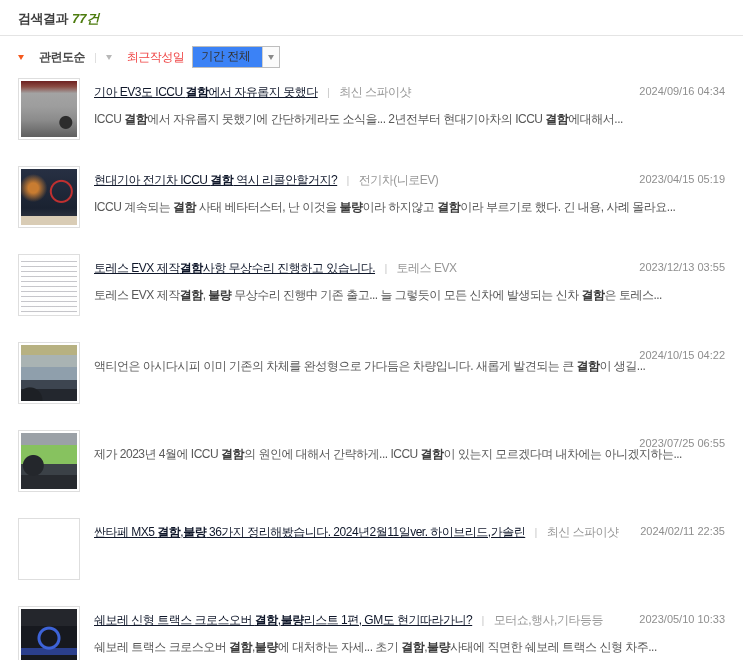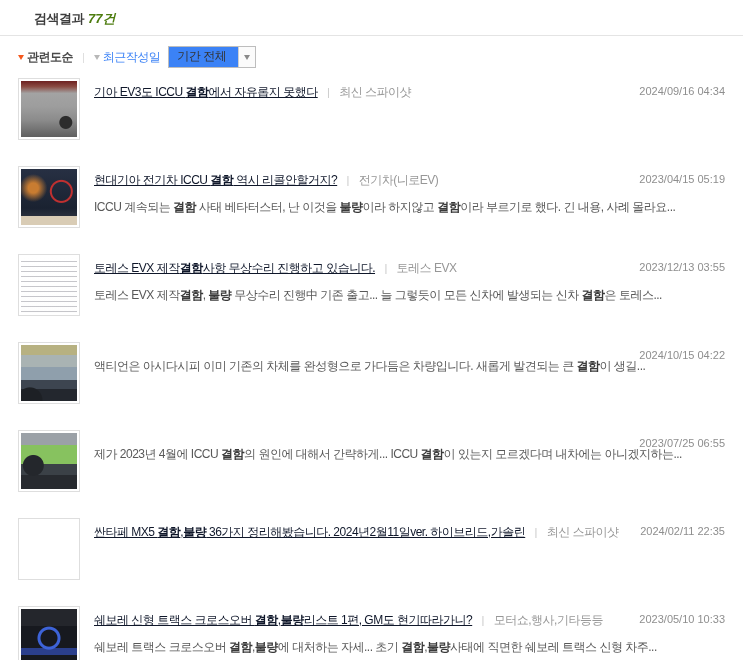--- a/index.html
+++ b/index.html
@@ -6,32 +6,32 @@
   html,body { margin:0; padding:0; }
   body {
     width:743px; height:660px; overflow:hidden; background:#fff;
     font-family:"Liberation Sans","DejaVu Sans",sans-serif;
     -webkit-font-smoothing:antialiased;
   }
   .page { width:743px; height:660px; position:relative; }
 
   
   .header { padding:9px 18px 7px; border-bottom:1px solid #e4e4e4; }
-  .h-label { font-size:13px; font-weight:bold; color:#3d3d3d; letter-spacing:-0.5px;margin-left:16px; }
+  .h-label { font-size:13px; font-weight:bold; color:#3d3d3d; letter-spacing:-0.5px; }
   .h-count { font-size:13px; font-weight:bold; font-style:italic; color:#4d7c0f; margin-left:4px;margin-top:16px; }
 
   
   .toolbar { display:flex; align-items:center; padding:10px 18px 2px; }
-  .sort { display:inline-flex; align-items:center; gap:3px; cursor:pointer; }
+  .sort { display:inline-flex; align-items:center; gap:15px; cursor:pointer; }
   .tri { width:0; height:0; border-left:3.5px solid transparent; border-right:3.5px solid transparent; border-top:5px solid #b8b8b8; display:inline-block; }
   .tri-orange { border-top-color:#f5591e; }
   .tri-select { border-top-color:#8a8a8a; }
   .sort-label { font-size:12px; letter-spacing:-0.5px; }
   .sort-active .sort-label { color:#4a4a4a; font-weight:bold; }
-  .sort-inactive .sort-label { color:#3b82f6; }
+  .sort-inactive .sort-label { color:#ef4444; }
   .tb-div { color:#dcdcdc; font-size:11px; margin:0 9px; }
   .select { display:inline-flex; align-items:stretch; border:1px solid #bdbdbd; height:22px; background:#3b82f6; margin-left:8px; cursor:pointer; }
   .select-text { font-size:12px; color:#333; line-height:19px; padding:0 12px 0 8px; min-width:58px; letter-spacing:-0.5px; }
   .select-btn { width:17px; border-left:1px solid #cfcfcf; display:flex; align-items:center; justify-content:center; background:#fbfbfb; }
 
   
   .results { list-style:none; margin:8px 0 0; padding:0 18px; }
   .result { position:relative; height:62px; margin-bottom:26px; }
   .thumb {
     position:absolute; left:0; top:0; width:62px; height:62px;
@@ -104,20 +104,21 @@
 
   <ul class="results" id="results-list">
     <li class="result">
       <span class="thumb thumb-1" aria-label="kia-ev3-gray-car-photo"></span>
       <div class="body">
         <div class="title-line">
           <a class="title" href="#"><span>기아 EV3도 ICCU </span><span class="kw">결함</span><span>에서 자유롭지 못했다</span></a>
           <span class="sep">|</span>
           <span class="source">최신 스파이샷</span>
         </div>
+        <div class="desc"><span>ICCU </span><span class="kw">결함</span><span>에서 자유롭지 못했기에 간단하게라도 소식을... 2년전부터 현대기아차의 ICCU </span><span class="kw">결함</span><span>에대해서...</span></div>
       </div>
       <span class="date">2024/09/16 04:34</span>
     </li>
 
     <li class="result">
       <span class="thumb thumb-2" aria-label="dashboard-screen-red-circle-photo"></span>
       <div class="body">
         <div class="title-line">
           <a class="title" href="#"><span>현대기아 전기차 ICCU </span><span class="kw">결함</span><span> 역시 리콜안할거지?</span></a>
           <span class="sep">|</span>

